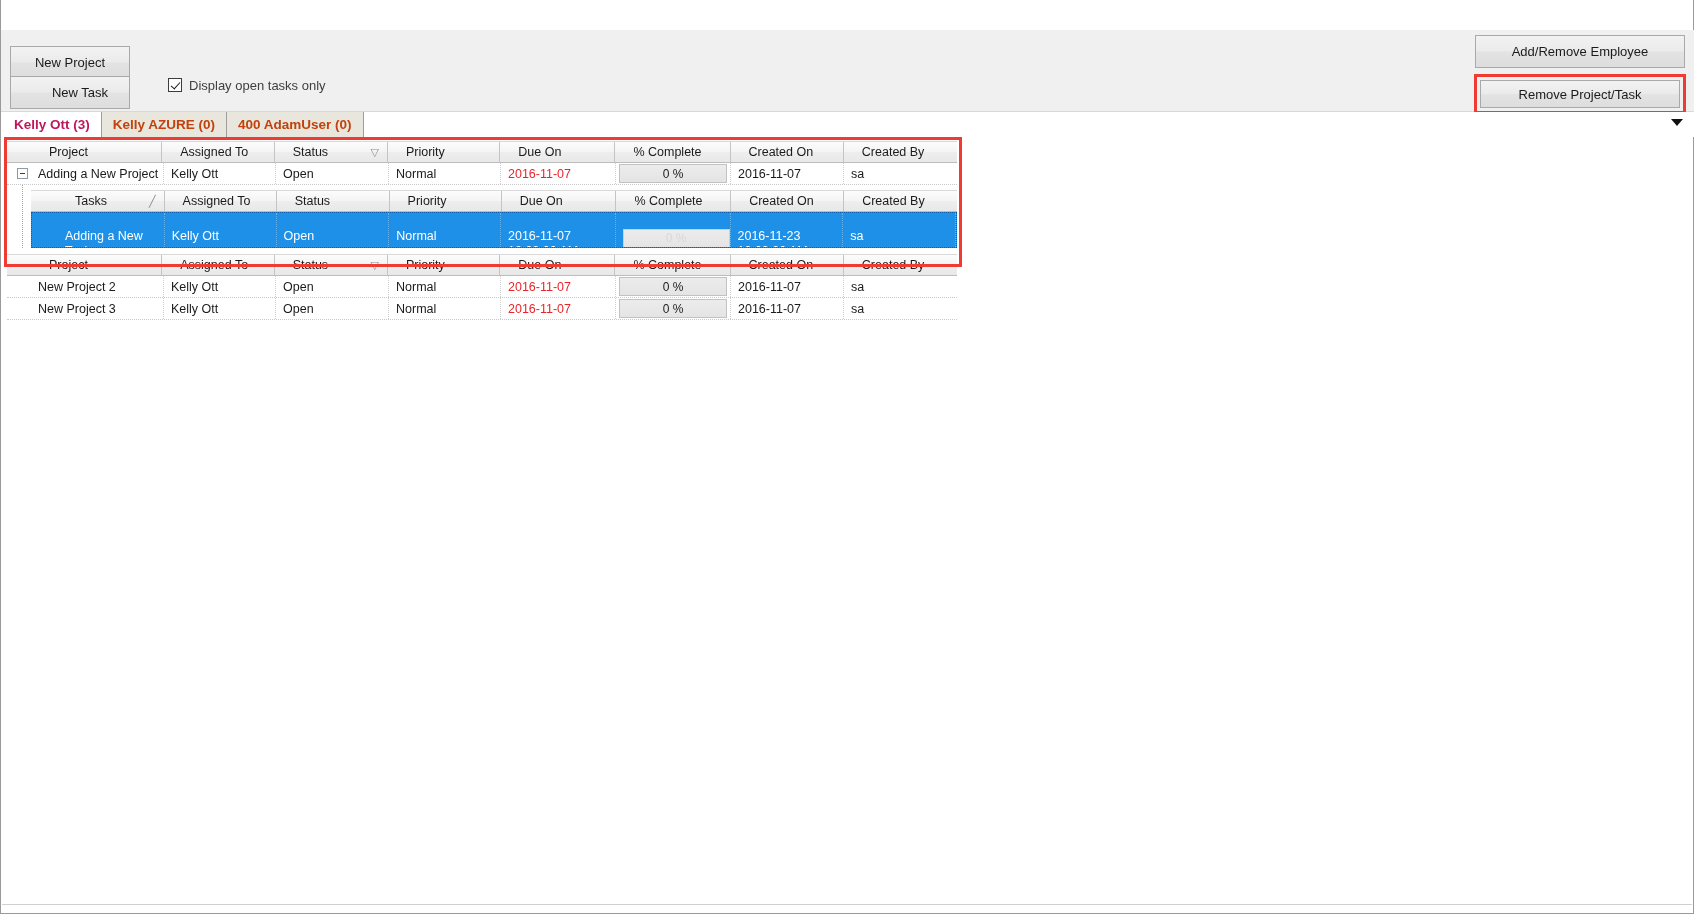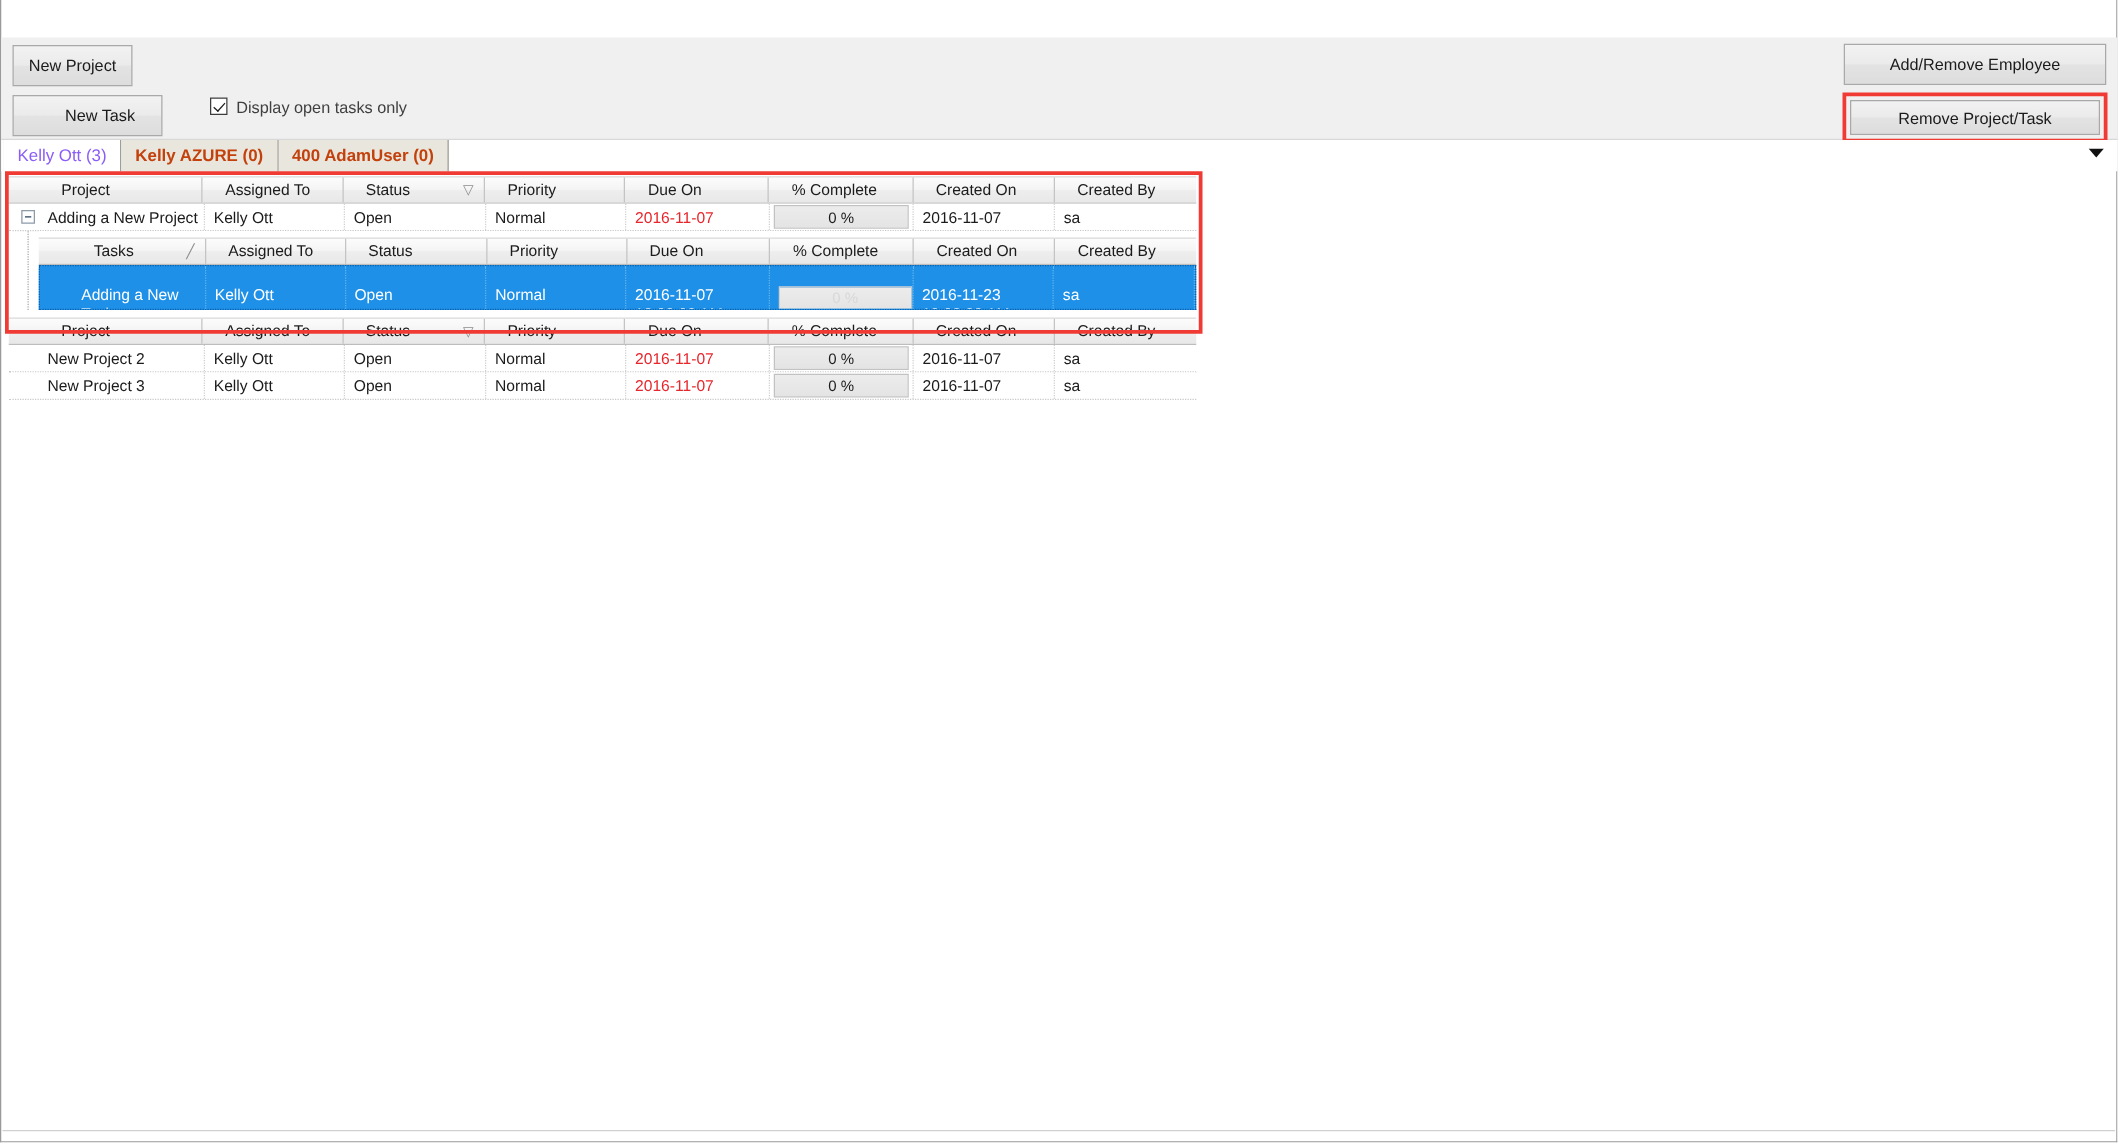--- a/index.html
+++ b/index.html
@@ -72,21 +72,21 @@
     position: absolute;
     background: linear-gradient(to bottom, #f2f2f2 0%, #ebebeb 48%, #e3e3e3 52%, #dddddd 100%);
     border: 1px solid #a9a9a9;
     font-size: 13px;
     color: #1b1b1b;
     text-align: center;
     cursor: pointer;
     padding: 0;
     font-family: "Liberation Sans", sans-serif;
   }
-  #btn-new-project { left: 9px;  top: 6px;  width: 96px; height: 33px; }
+  #btn-new-project { left: 9px;  top: 16px;  width: 120px; height: 33px; }
   #btn-new-task    { left: 9px;  top: 46px; width: 120px; height: 33px; padding-left: 20px; }
   #btn-add-remove-emp { left: 1474px; top: 5px;  width: 210px; height: 33px; }
   #btn-remove-pt      { left: 1479px; top: 50px; width: 200px; height: 28px; }
 
   .redbox {
     position: absolute;
     border: 3px solid #ef3b33;
     pointer-events: none;
   }
   #redbox-remove { left: 1473px; top: 44px; width: 212px; height: 40px; }
@@ -141,22 +141,22 @@
     font-size: 13.5px;
     color: #c2410c;
     background: #e9e7dd;
     border-right: 1px solid #9d9d9d;
     cursor: pointer;
     white-space: nowrap;
     font-weight: bold;
   }
   .emp-tab.active {
     background: #ffffff;
-    font-weight: normal;
-    color: #8b5cf6;
+    font-weight: bold;
+    color: #be185d;
     align-items: center;
   }
   .tabbar-caret {
     position: absolute;
     right: 12px; top: 7px;
     width: 0; height: 0;
     border-left: 6px solid transparent;
     border-right: 6px solid transparent;
     border-top: 7px solid #111;
     cursor: pointer;

